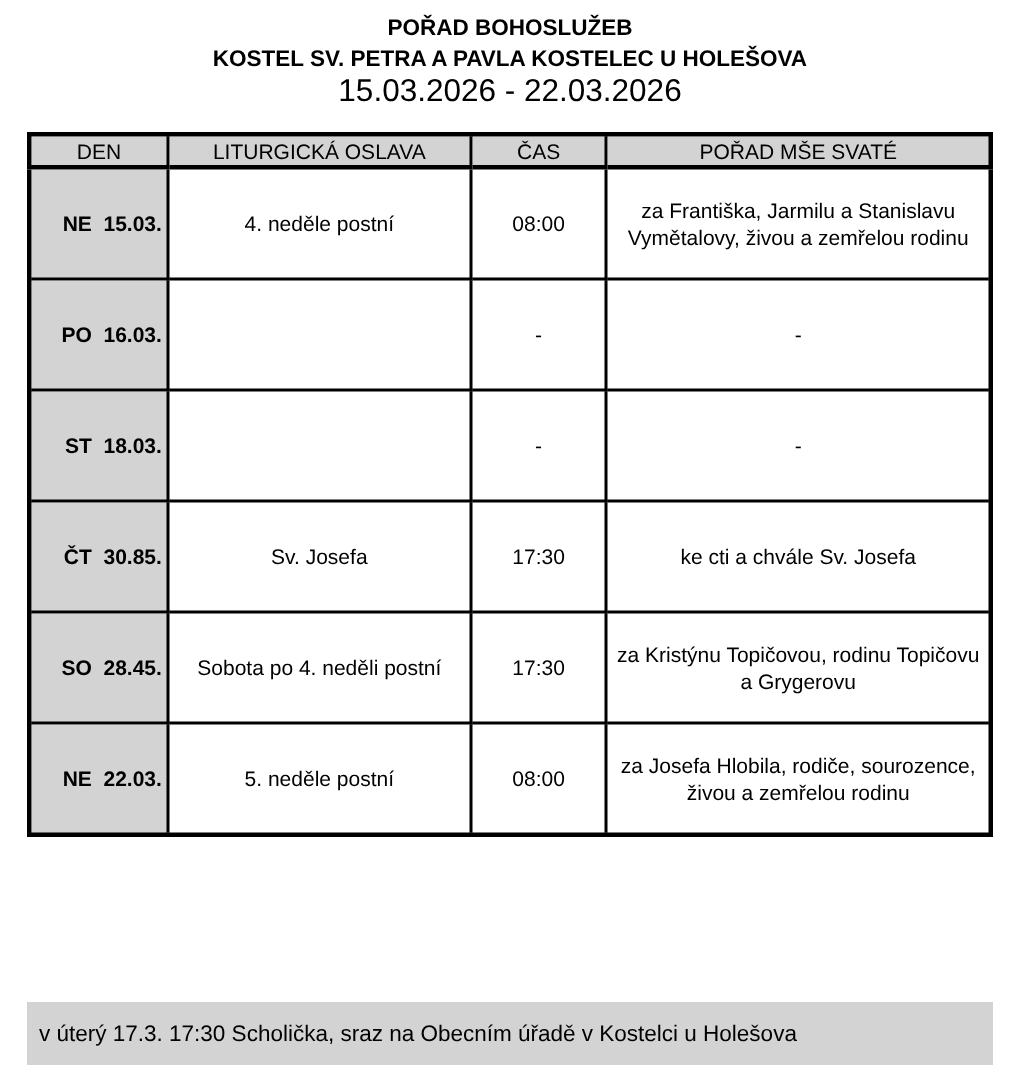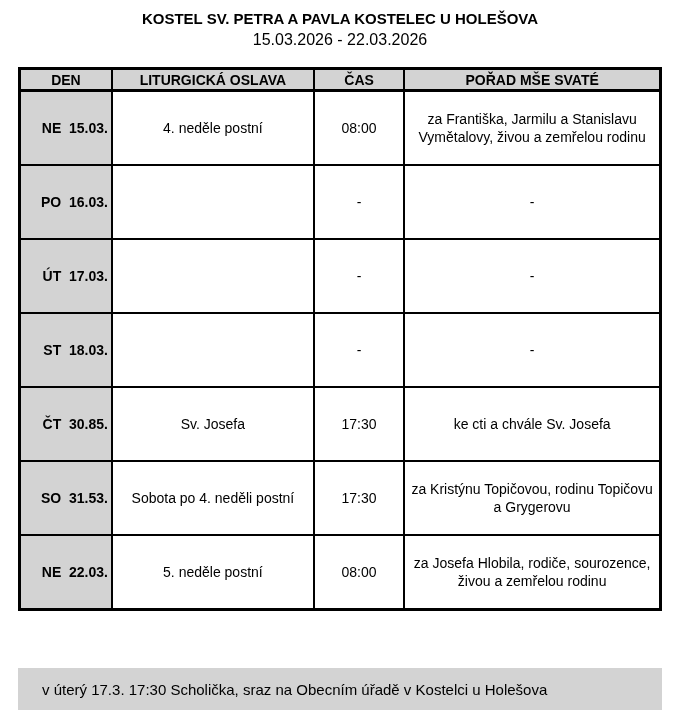--- a/index.html
+++ b/index.html
@@ -17,21 +17,21 @@
   .doc-header {
     padding-top: 8px;
     text-align: center;
     line-height: 21px;
   }
   .doc-title, .doc-subtitle {
     font-size: 15px;
     font-weight: bold;
   }
   .doc-daterange {
-    font-size: 16px;
+    font-size: 21px;
     font-weight: normal;
   }
   table.schedule {
     border-collapse: collapse;
     table-layout: fixed;
     margin: 17px 0 0 18px;
     width: 644px;
     border: 3px solid #000000;
   }
   table.schedule th,
@@ -39,21 +39,21 @@
     border: 2px solid #000000;
     overflow: hidden;
   }
   col.c-day  { width: 92px;  }
   col.c-cel  { width: 201px; }
   col.c-time { width: 90px;  }
   col.c-int  { width: 255px; }
   table.schedule th {
     background: #d3d3d3;
     font-size: 14px;
-    font-weight: bold;
+    font-weight: normal;
     height: 19px;
     text-align: center;
     vertical-align: middle;
     border-bottom: 3px solid #000000;
     padding: 0;
     margin-top: 24px;
   }
   table.schedule td {
     height: 68px;
     font-size: 14px;
@@ -77,28 +77,29 @@
   .footer-note {
     position: absolute;
     left: 18px;
     top: 668px;
     width: 644px;
     height: 42px;
     background: #d3d3d3;
     display: flex;
     align-items: center;
     font-size: 15px;
-    padding-left: 24px;
+    padding-left: 8px;
     box-sizing: border-box;
   }
 </style>
 </head>
 <body>
 
 <div class="doc-header">
+  <div class="doc-title">POŘAD BOHOSLUŽEB</div>
   <div class="doc-subtitle">KOSTEL SV. PETRA A PAVLA KOSTELEC U HOLEŠOVA</div>
   <div class="doc-daterange">15.03.2026 - 22.03.2026</div>
 </div>
 
 <table class="schedule">
   <colgroup>
     <col class="c-day">
       <col class="c-cel">
       <col class="c-time">
       <col class="c-int">
@@ -118,39 +119,33 @@
       <td class="time-cell">08:00</td>
       <td class="intention-cell">za Františka, Jarmilu a Stanislavu Vymětalovy, živou a zemřelou rodinu</td>
     </tr>
     <tr>
       <td class="day-cell">PO  16.03.</td>
       <td class="celebration-cell"></td>
       <td class="time-cell">-</td>
       <td class="intention-cell">-</td>
     </tr>
     <tr>
-      <td class="day-cell">ÚT  17.03.</td>
-      <td class="celebration-cell"></td>
-      <td class="time-cell">-</td>
-      <td class="intention-cell">-</td>
-    </tr>
-    <tr>
       <td class="day-cell">ST  18.03.</td>
       <td class="celebration-cell"></td>
       <td class="time-cell">-</td>
       <td class="intention-cell">-</td>
     </tr>
     <tr>
       <td class="day-cell">ČT  30.85.</td>
       <td class="celebration-cell">Sv. Josefa</td>
       <td class="time-cell">17:30</td>
       <td class="intention-cell">ke cti a chvále Sv. Josefa</td>
     </tr>
     <tr>
-      <td class="day-cell">SO  31.53.</td>
+      <td class="day-cell">SO  28.45.</td>
       <td class="celebration-cell">Sobota po 4. neděli postní</td>
       <td class="time-cell">17:30</td>
       <td class="intention-cell">za Kristýnu Topičovou, rodinu Topičovu a Grygerovu</td>
     </tr>
     <tr>
       <td class="day-cell">NE  22.03.</td>
       <td class="celebration-cell">5. neděle postní</td>
       <td class="time-cell">08:00</td>
       <td class="intention-cell">za Josefa Hlobila, rodiče, sourozence, živou a zemřelou rodinu</td>
     </tr>

